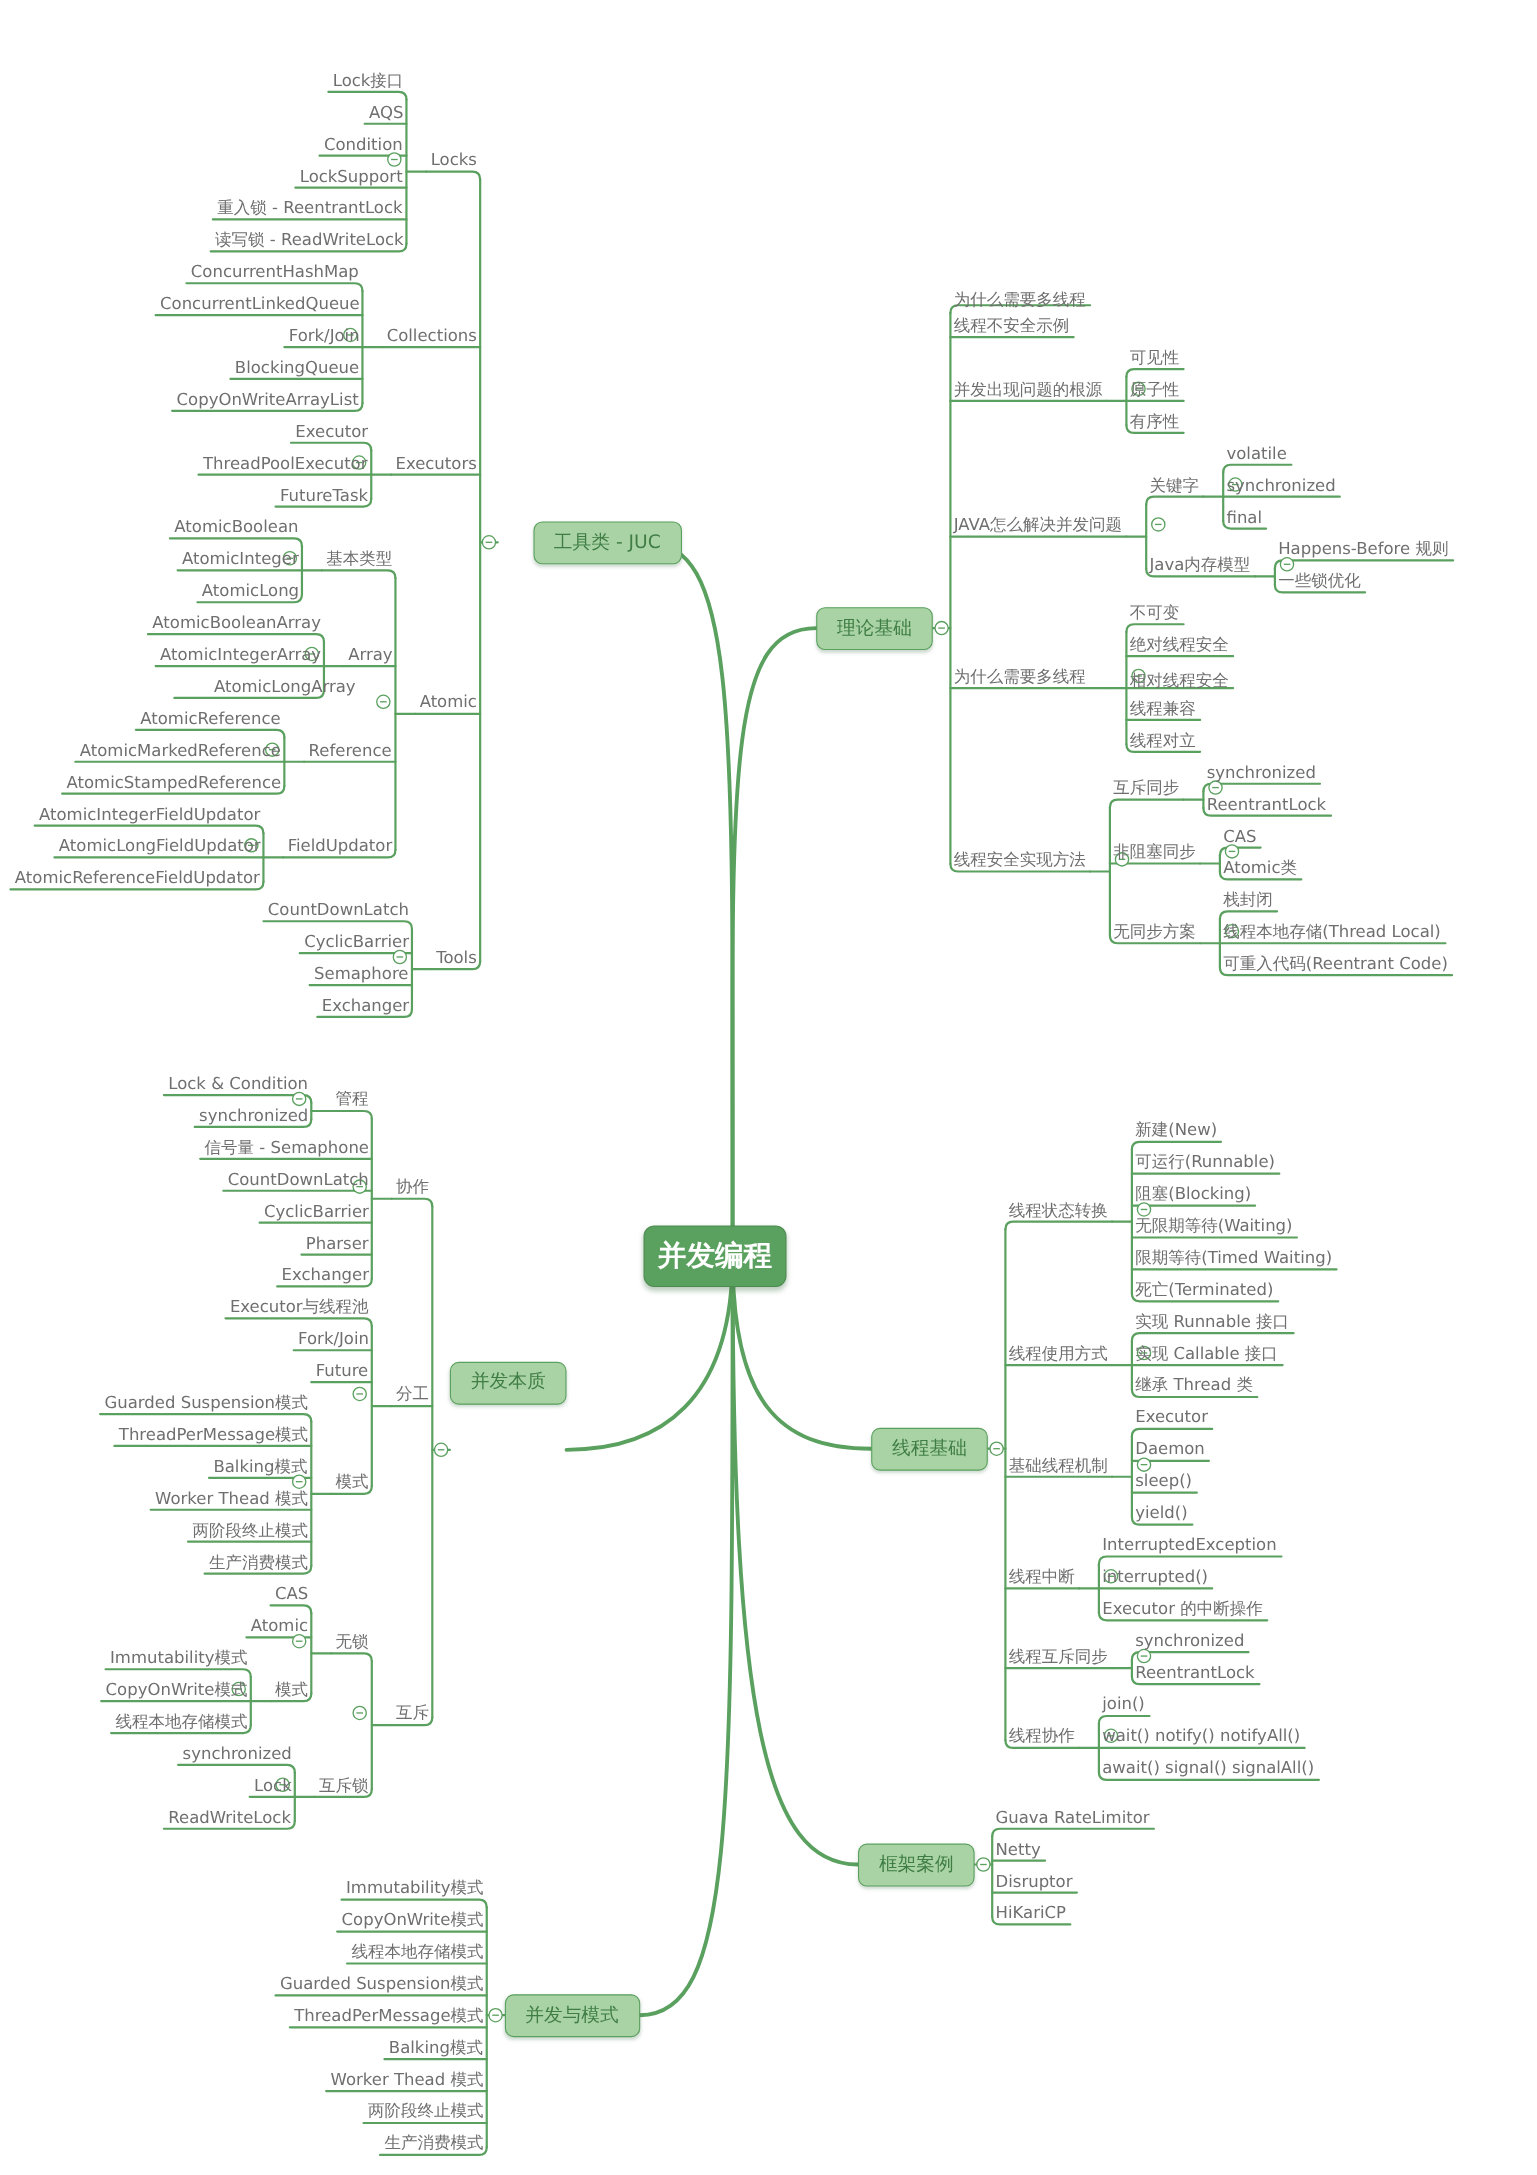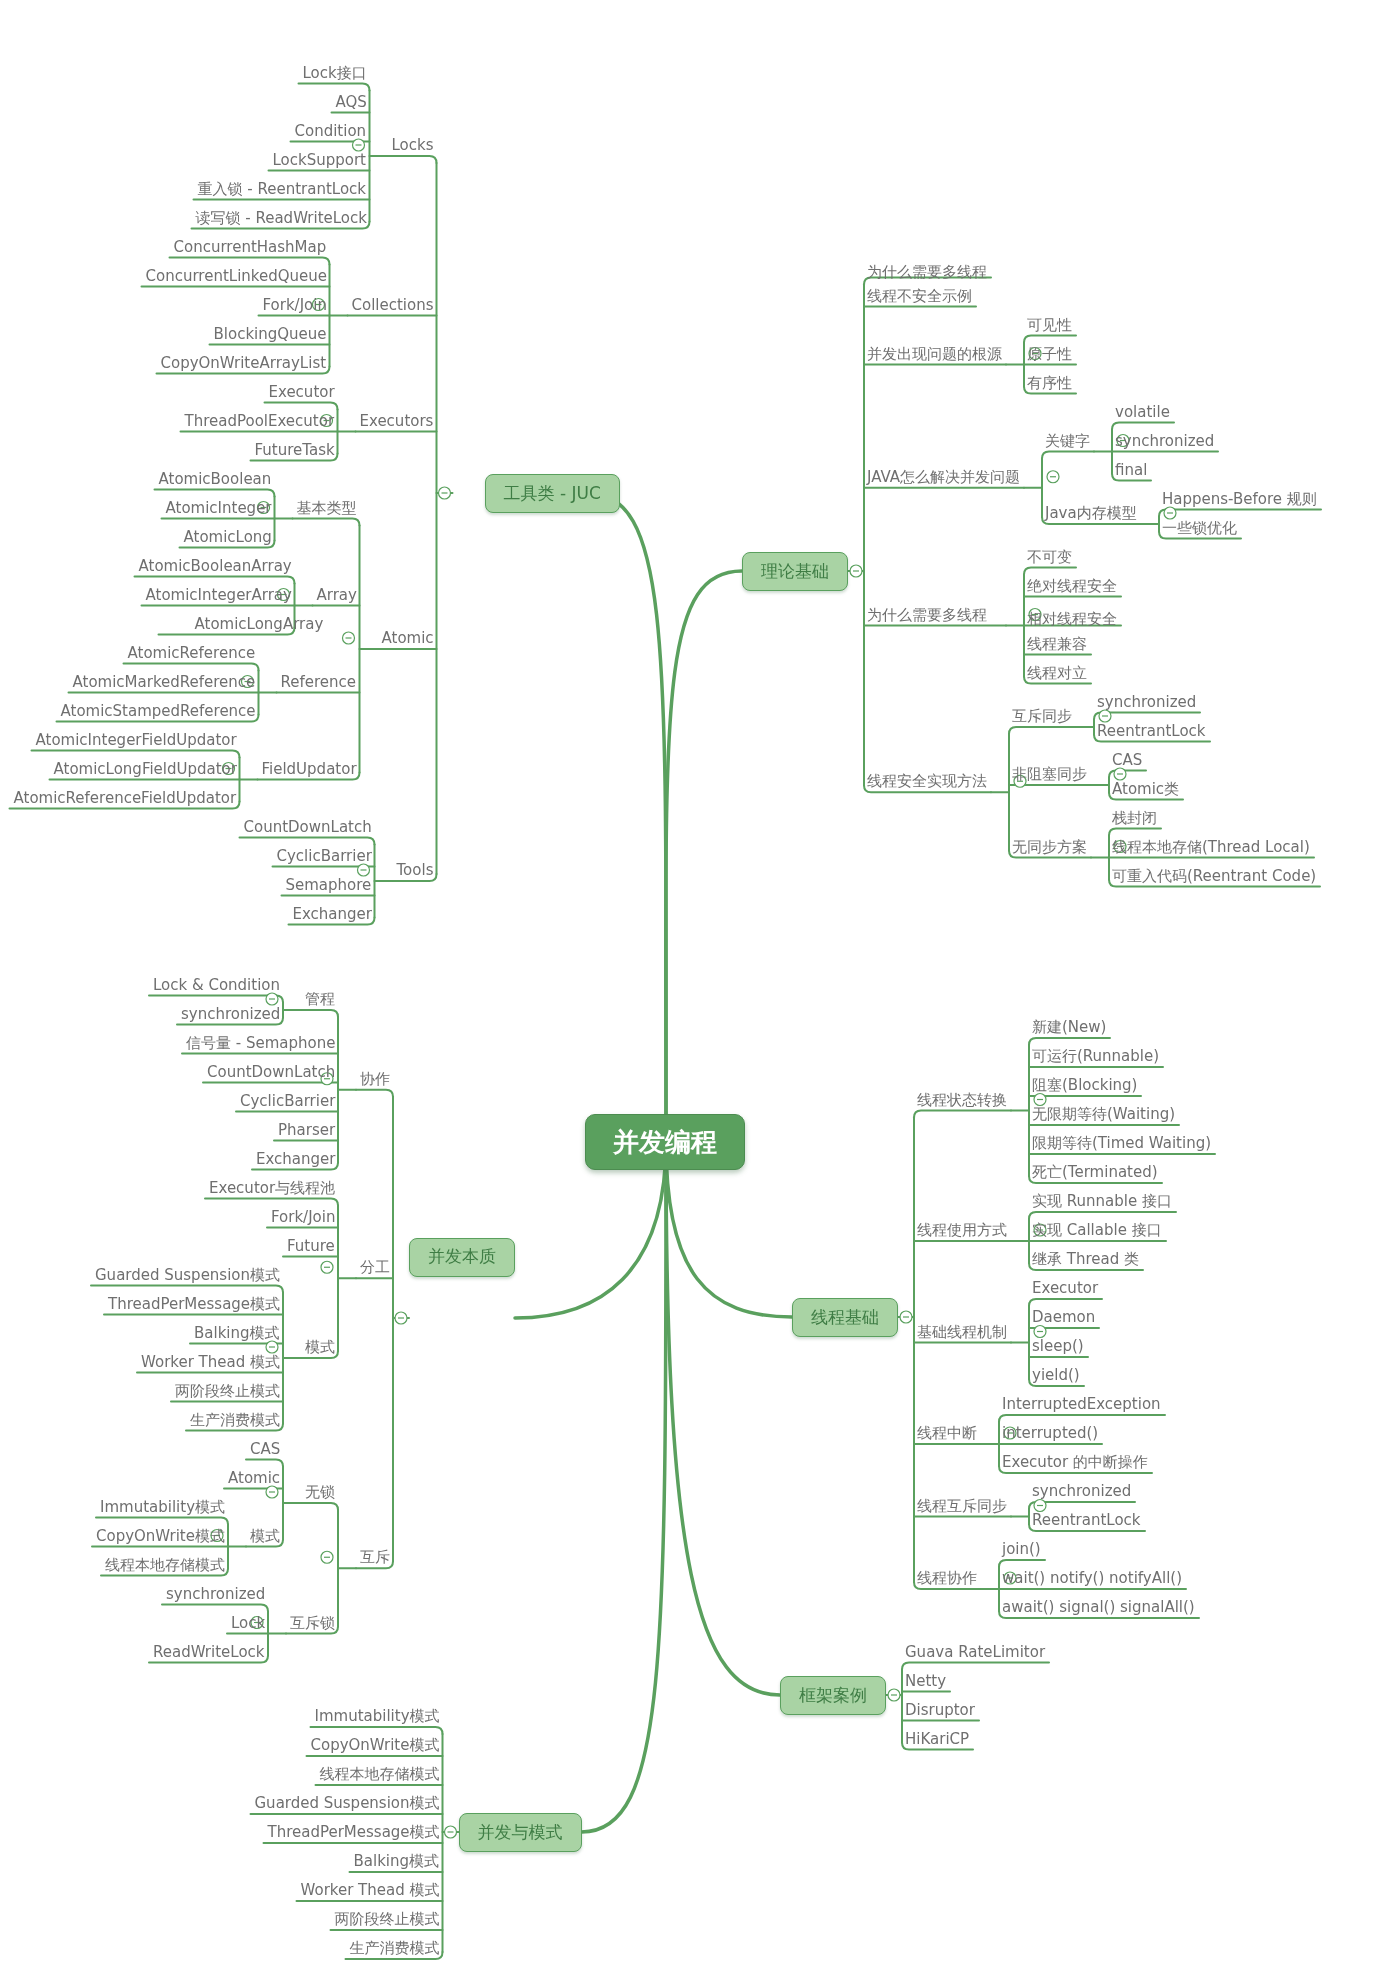--- a/index.html
+++ b/index.html
@@ -5,21 +5,21 @@
   html,body{margin:0;padding:0;background:#ffffff;}
   #mindmap{position:relative;width:1397px;height:1977px;background:#fff;overflow:hidden;
            font-family:"DejaVu Sans","Liberation Sans",sans-serif;}
   #edges{position:absolute;left:0;top:0;z-index:1;}
   .topic{position:absolute;z-index:2;white-space:nowrap;font-size:15px;line-height:21px;height:21px;
          color:#6f6f6f;}
   .main-topic{position:absolute;z-index:3;white-space:nowrap;font-size:17px;line-height:21px;
          padding:8px 18px;border-radius:8px;background:#a9d3a4;border:1.5px solid #5aa05e;
          color:#3f7d45;box-shadow:0 2px 3px rgba(60,110,70,.25);}
   .center-topic{position:absolute;z-index:3;white-space:nowrap;font-size:26px;font-weight:bold;
-         line-height:30px;padding:12px 27px;border-radius:10px;background:#5aa05e;
+         line-height:30px;padding:12px 12px;border-radius:10px;background:#5aa05e;
          border:1.5px solid #4c8c50;color:#ffffff;box-shadow:0 3px 5px rgba(60,110,70,.35);}
 </style>
 </head>
 <body>
 
 <div id="mindmap">
   <svg id="edges" width="1397" height="1977">
       <path d="M 666 1142 C 666 655.25 672.5 493 587.5 493" fill="none" stroke="#5aa05e" stroke-width="3.5" stroke-linecap="round"></path>
       <path d="M 436.5 493 L 452.5 493" fill="none" stroke="#5aa05e" stroke-width="2" stroke-linecap="round"></path>
       <path d="M 387.5 156 L 429.5 156 Q 436.5 156 436.5 163" fill="none" stroke="#5aa05e" stroke-width="2" stroke-linecap="round"></path>

